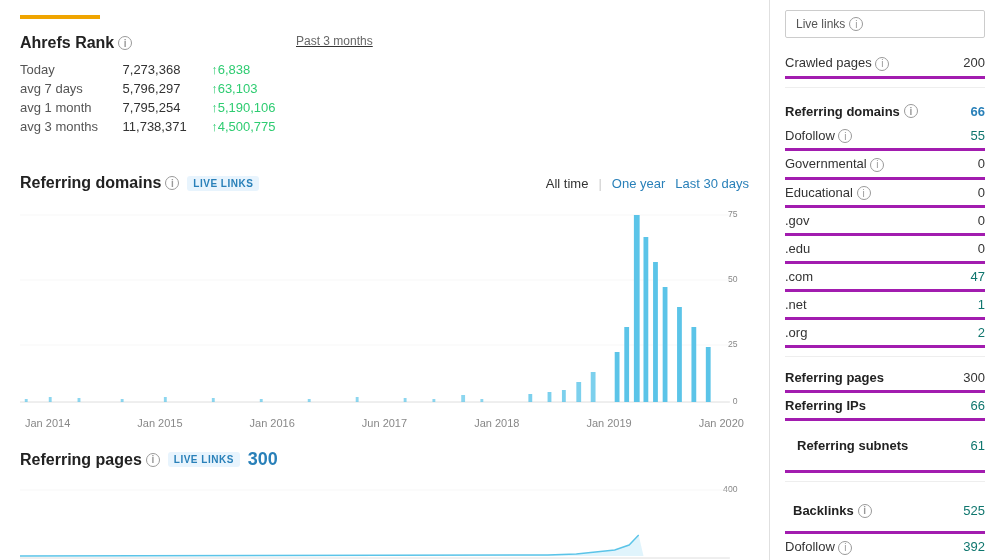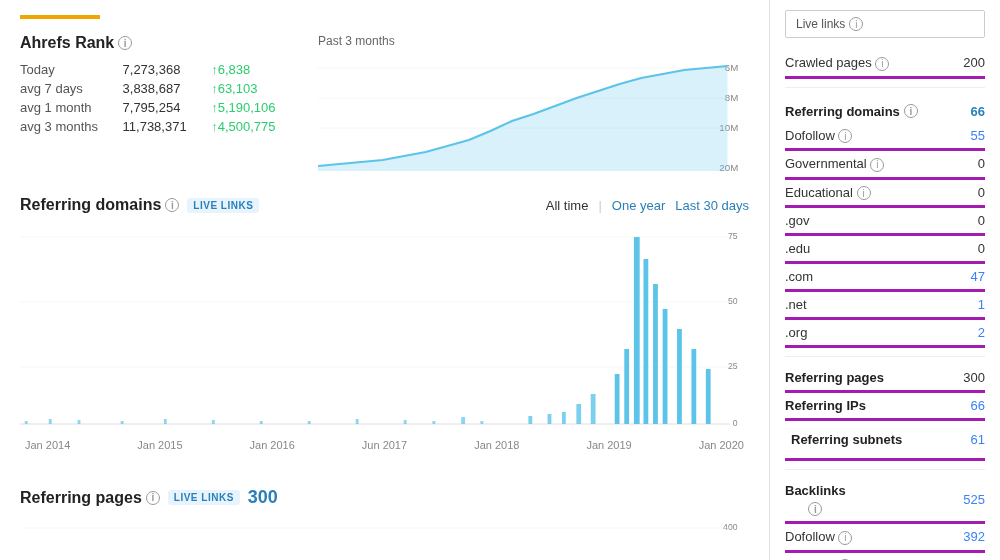--- a/index.html
+++ b/index.html
@@ -17,55 +17,55 @@
     
     .section-title { font-size: 16px; font-weight: 600; color: #222; margin-bottom: 10px; display: flex; align-items: center; gap: 4px; }
     .info-icon { display: inline-flex; align-items: center; justify-content: center; width: 14px; height: 14px; border-radius: 50%; border: 1px solid #999; color: #999; font-size: 10px; cursor: pointer; }
     
     .rank-grid { display: grid; grid-template-columns: auto auto auto; gap: 4px 20px; margin-bottom: 20px; }
     .rank-label { color: #555; }
     .rank-value { color: #333; font-weight: 500; }
     .rank-change { color: #2ecc71; font-weight: 500; }
     .rank-change.positive { color: #2ecc71; }
     
-    .top-section { display: flex; gap: 38px; margin-bottom: 20px; }
+    .top-section { display: flex; gap: 16px; margin-bottom: 20px; }
     .rank-section { min-width: 260px; }
-    .chart-section { flex: 1; }
+    .chart-section { flex: 1; text-decoration: underline; }
     .chart-label { font-size: 12px; color: #666; margin-bottom: 8px; }
     
     
     .mini-chart { width: 100%; height: 120px; position: relative; }
     .mini-chart svg { width: 100%; height: 100%; }
     
     
     .referring-header { display: flex; align-items: center; gap: 8px; margin-bottom: 15px; }
     .live-links-badge { background: #e8f4fd; color: #2980b9; font-size: 10px; font-weight: 600; padding: 2px 6px; border-radius: 3px; text-transform: uppercase; letter-spacing: 0.5px; }
     .time-filters { margin-left: auto; display: flex; align-items: flex-start; gap: 10px; font-size: 13px; }
     .time-filter-separator { color: #ccc; }
     .time-filter { color: #2980b9; cursor: pointer; text-decoration: none; }
     .time-filter.active { color: #333; font-weight: 500; }
     
     
     .bar-chart-container { position: relative; height: 200px; margin-bottom: 10px; }
     .bar-chart-container svg { width: 100%; height: 100%; }
     
-    .x-axis-labels { display: flex; justify-content: space-between; padding: 0 5px; color: #888; font-size: 11px; margin-bottom: 36px; }
+    .x-axis-labels { display: flex; justify-content: space-between; padding: 0 5px; color: #888; font-size: 11px; margin-bottom: 20px; }
     
     
     .ref-pages-header { display: flex; align-items: center; gap: 8px; margin-top: 5px; }
     .ref-pages-count { color: #2980b9; font-size: 18px; font-weight: 600; }
     
     
     .bottom-chart { margin-top: 10px; position: relative; height: 80px; }
     .bottom-chart svg { width: 100%; height: 100%; }
     
     .sidebar-row { display: flex; justify-content: space-between; align-items: center; padding: 5px 0; border-bottom: 3px solid #a21caf; font-size: 13px; }
     .sidebar-row:last-child { border-bottom: none; }
     .sidebar-row-label { color: #333; }
-    .sidebar-row-value { color: #3b82f6; font-weight: 500; }
+    .sidebar-row-value { color: #0f766e; font-weight: 500; }
     .sidebar-row-value.black { color: #333; margin-left: 24px; }
     
     .sidebar-group-title { font-weight: 600; font-size: 13px; color: #222; padding: 8px 0 4px 0; display: flex; align-items: center; gap: 4px; }
     
     .divider { border: none; border-top: 1px solid #eee; margin: 8px 0; }
     
     .live-links-btn { border: 1px solid #ccc; padding: 6px 10px; font-size: 12px; color: #555; display: flex; align-items: center; gap: 4px; cursor: pointer; border-radius: 2px; margin-bottom: 12px; }
   </style>
 </head>
 <body>
@@ -81,56 +81,35 @@
           <span>Ahrefs Rank</span>
           <span class="info-icon">i</span>
         </div>
         <div class="rank-grid">
 
           <span class="rank-label">Today</span>
           <span class="rank-value">7,273,368</span>
           <span class="rank-change positive">↑6,838</span>
 
           <span class="rank-label">avg 7 days</span>
-          <span class="rank-value">3,838,687</span>
+          <span class="rank-value">5,796,297</span>
           <span class="rank-change positive">↑63,103</span>
 
           <span class="rank-label">avg 1 month</span>
           <span class="rank-value">7,795,254</span>
           <span class="rank-change positive">↑5,190,106</span>
 
           <span class="rank-label">avg 3 months</span>
           <span class="rank-value">11,738,371</span>
           <span class="rank-change positive">↑4,500,775</span>
         </div>
       </div>
 
       <div class="chart-section">
         <div class="chart-label">Past 3 months</div>
-        <div class="mini-chart">
-          <svg viewBox="0 0 400 120" preserveAspectRatio="none" xmlns="http://www.w3.org/2000/svg">
-
-            <text x="390" y="15" font-size="9" fill="#888" text-anchor="end">6M</text>
-            <text x="390" y="45" font-size="9" fill="#888" text-anchor="end">8M</text>
-            <text x="390" y="75" font-size="9" fill="#888" text-anchor="end">10M</text>
-            <text x="390" y="115" font-size="9" fill="#888" text-anchor="end">20M</text>
-
-            <line x1="0" y1="12" x2="380" y2="12" stroke="#eee" stroke-width="0.5"></line>
-            <line x1="0" y1="42" x2="380" y2="42" stroke="#eee" stroke-width="0.5"></line>
-            <line x1="0" y1="72" x2="380" y2="72" stroke="#eee" stroke-width="0.5"></line>
-
-            <path d="M0,110 L20,108 L40,106 L60,104 L80,100 L100,96 L120,90 L140,84 L160,75 L180,65 L200,58 L220,50 L240,42 L260,35 L280,28 L300,22 L320,18 L340,14 L360,12 L380,10 L380,115 L0,115 Z" fill="rgba(100,200,240,0.25)"></path>
-
-            <path d="M0,110 L20,108 L40,106 L60,104 L80,100 L100,96 L120,90 L140,84 L160,75 L180,65 L200,58 L220,50 L240,42 L260,35 L280,28 L300,22 L320,18 L340,14 L360,12 L380,10" fill="none" stroke="#5bc4e8" stroke-width="2"></path>
-
-            <text x="10" y="128" font-size="9" fill="#888">Jan '20</text>
-            <text x="185" y="128" font-size="9" fill="#888">Feb</text>
-            <text x="310" y="128" font-size="9" fill="#888">Mar</text>
-          </svg>
-        </div>
       </div>
     </div>
 
     <div class="referring-header">
       <span class="section-title" style="margin-bottom:0">
         <span>Referring domains</span>
         <span class="info-icon">i</span>
       </span>
       <span class="live-links-badge">LIVE LINKS</span>
       <div class="time-filters">
@@ -293,28 +272,28 @@
       <span class="sidebar-group-title" style="padding:0; margin:0;">Referring pages</span>
       <span class="sidebar-row-value black">300</span>
     </div>
 
     <div class="sidebar-row">
       <span class="sidebar-group-title" style="padding:0; margin:0;">Referring IPs</span>
       <span class="sidebar-row-value">66</span>
     </div>
 
     <div class="sidebar-row">
-      <span class="sidebar-group-title" style="padding:0; margin:6px;">Referring subnets</span>
+      <span class="sidebar-group-title" style="padding:0; margin:12px;">Referring subnets</span>
       <span class="sidebar-row-value">61</span>
     </div>
 
     <hr class="divider">
 
     <div class="sidebar-row">
-      <span class="sidebar-group-title" style="padding:0; margin:0;flex-direction:column;">
+      <span class="sidebar-group-title" style="padding:0; margin:8px;">
         <span>Backlinks</span>
         <span class="info-icon">i</span>
       </span>
       <span class="sidebar-row-value">525</span>
     </div>
 
     <div class="sidebar-row">
       <span class="sidebar-row-label">
         <span>Dofollow</span>
         <span class="info-icon">i</span>

